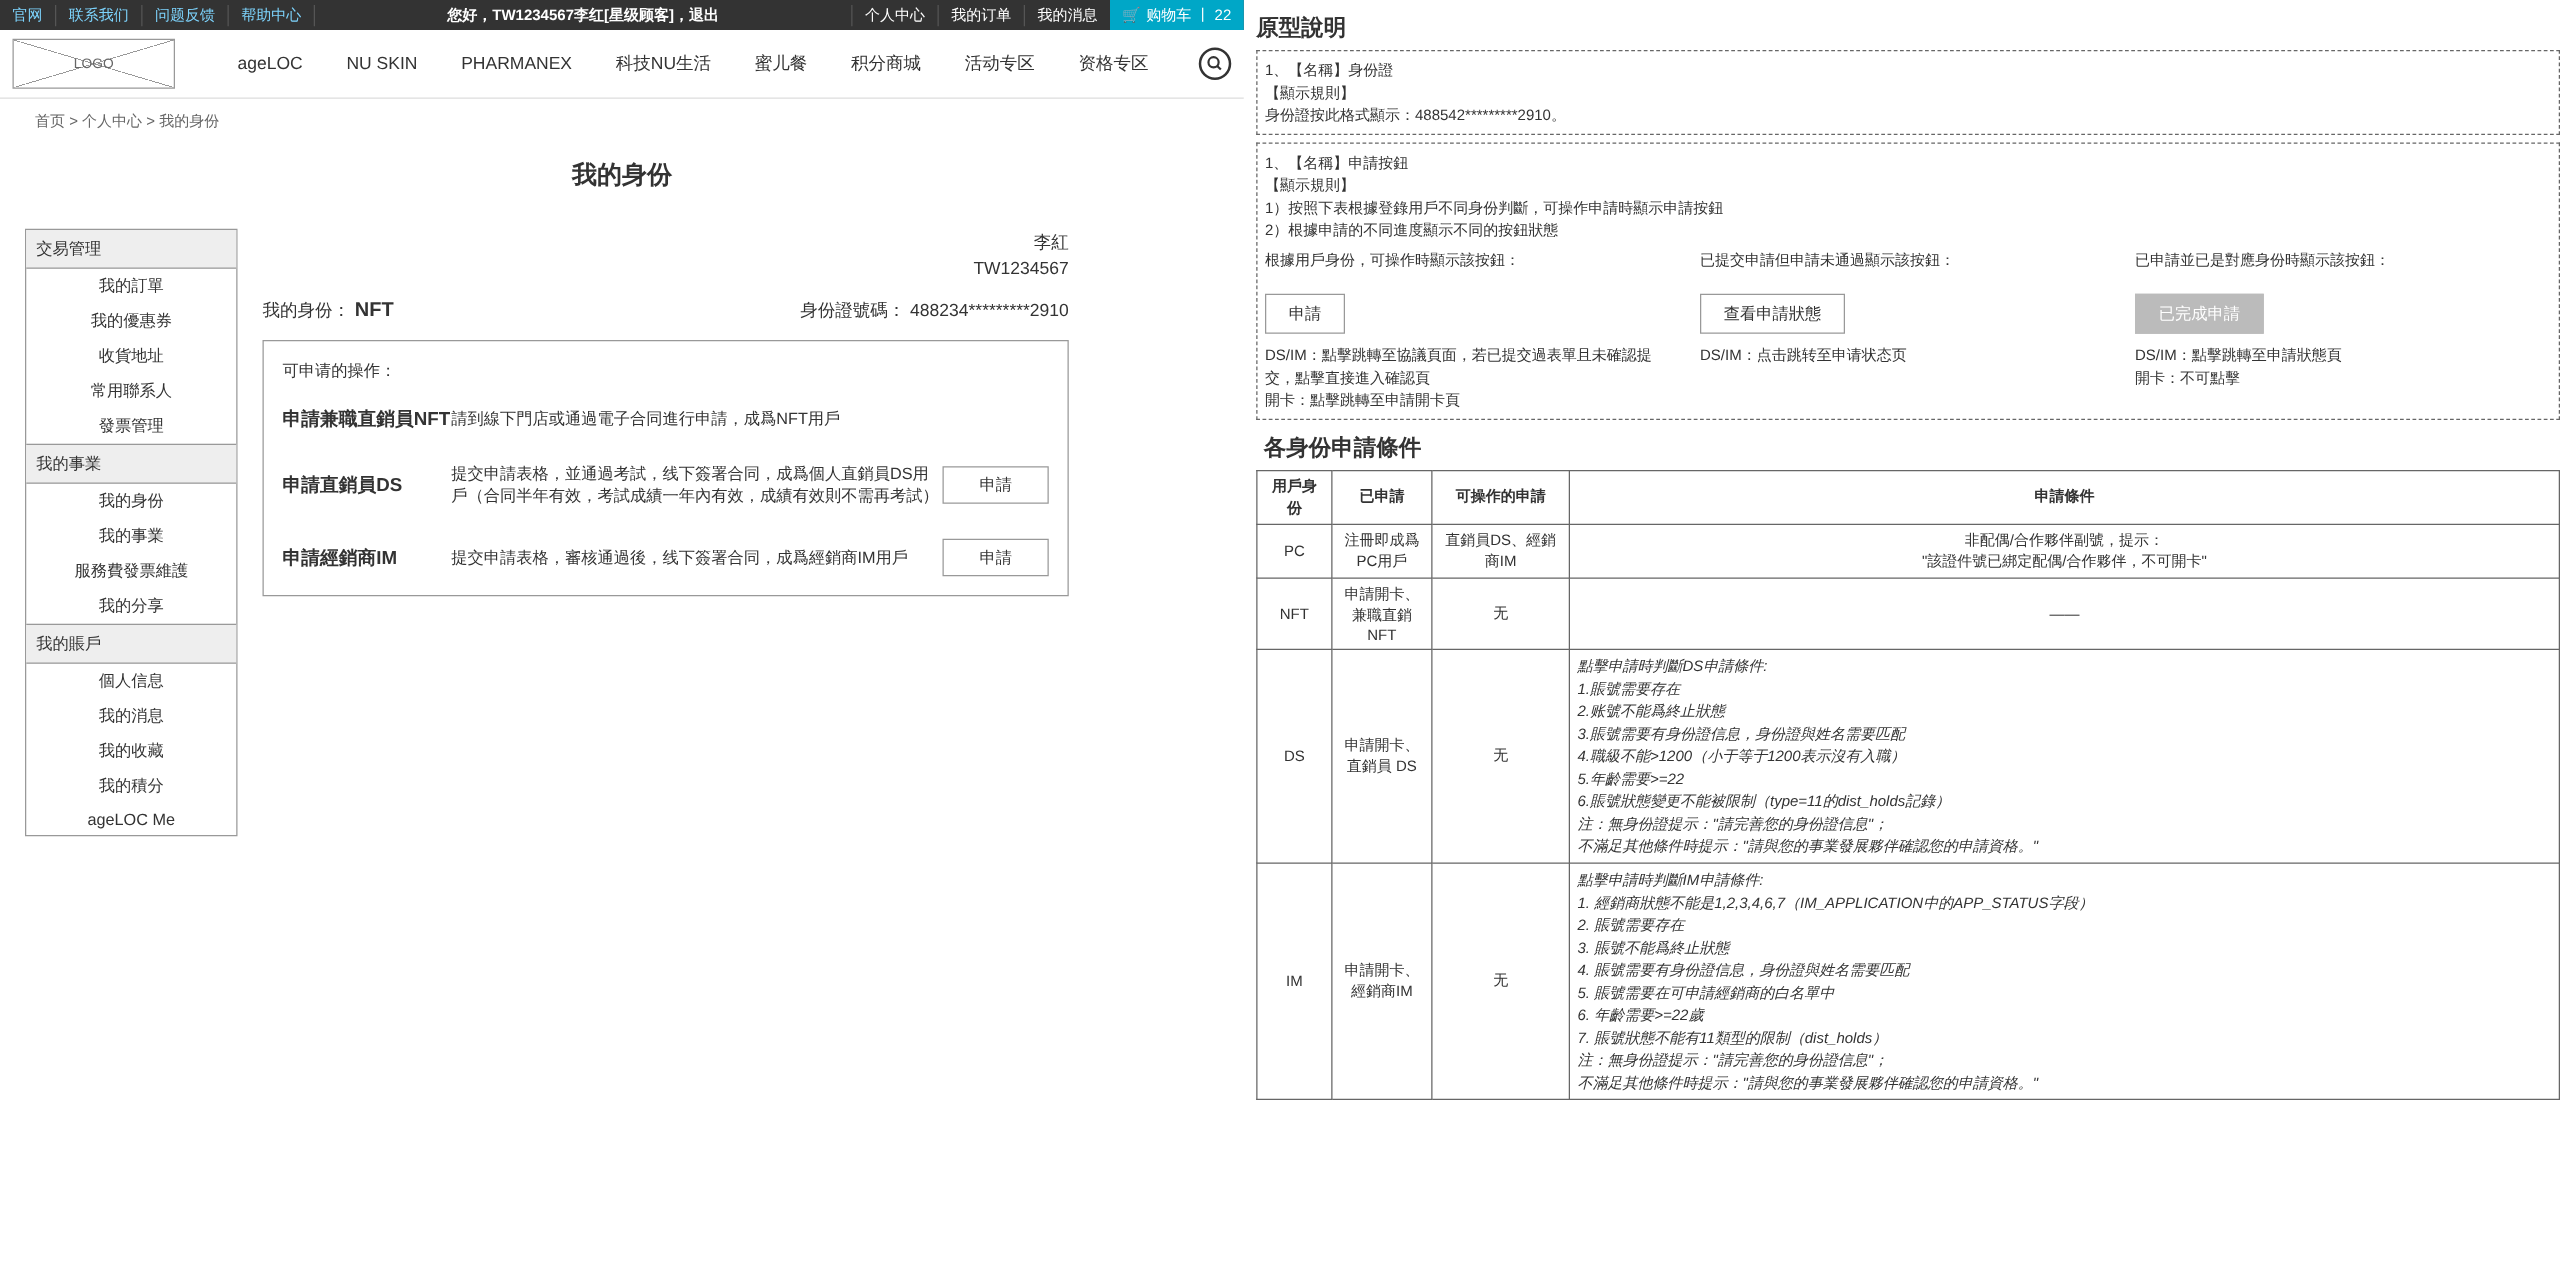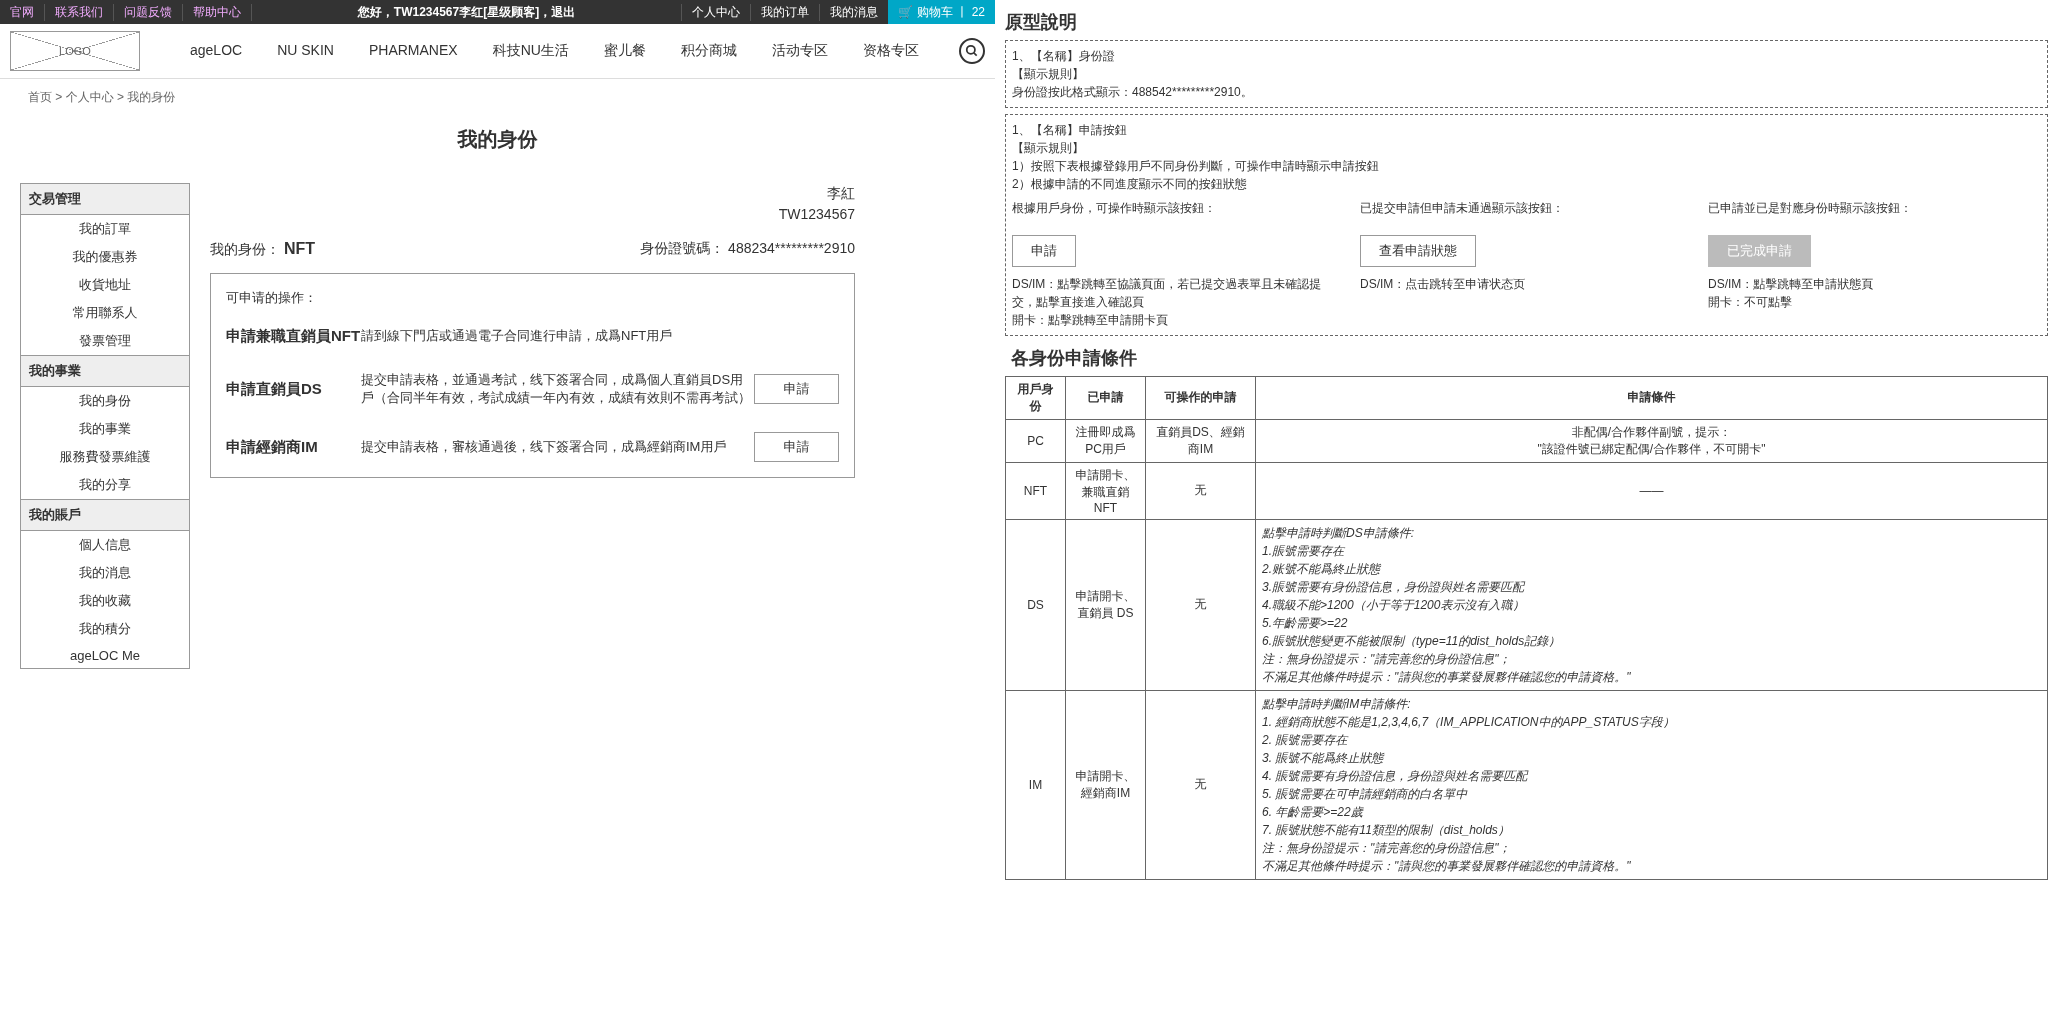--- a/index.html
+++ b/index.html
@@ -4,21 +4,21 @@
 <style>
 * { margin: 0; padding: 0; box-sizing: border-box; }
 body { font-family: "Microsoft YaHei", Arial, sans-serif; font-size: 13px; color: #333; background: #fff; }
 .container { display: flex; }
 .left-area { width: 995px; }
 .right-area { flex: 1; padding: 10px; }
 
 
 .topbar { background: #333; color: #fff; height: 24px; display: flex; align-items: center; font-size: 12px; }
 .topbar-left { display: flex; }
-.topbar-left a { color: #f0abfc; padding: 0 10px; border-right: 1px solid #555; cursor: pointer; }
+.topbar-left a { color: #7dd3fc; padding: 0 10px; border-right: 1px solid #555; cursor: pointer; }
 .topbar-center { flex: 1; text-align: center; font-weight: bold; }
 .topbar-right { display: flex; align-items: center; }
 .topbar-right a { color: #fff; padding: 0 10px; border-left: 1px solid #555; cursor: pointer; }
 .cart-btn { background: #00a7c7; padding: 0 10px; display: flex; align-items: center; height: 24px; cursor: pointer; }
 .cart-icon { margin-right: 4px; }
 
 
 .nav { display: flex; align-items: center; height: 55px; border-bottom: 1px solid #ddd; padding: 0 10px; text-align: right; }
 .logo { width: 130px; height: 40px; border: 1px solid #999; background: linear-gradient(to bottom right, transparent 49.5%, #999 49.5%, #999 50.5%, transparent 50.5%), linear-gradient(to bottom left, transparent 49.5%, #999 49.5%, #999 50.5%, transparent 50.5%); display: flex; align-items: center; justify-content: center; font-size: 11px; color: #666; margin-right: 50px; }
 .nav-items { display: flex; gap: 35px; font-size: 14px; }
@@ -29,21 +29,21 @@
 .breadcrumb { padding: 10px 28px; font-size: 12px; color: #666; }
 
 
 .page-title { text-align: center; font-size: 20px; font-weight: bold; margin: 10px 0 30px; }
 
 
 .body-wrap { display: flex; padding: 0 20px; gap: 20px; }
 
 
 .sidebar { width: 170px; border: 1px solid #999; }
-.side-head { background: #eee; border-bottom: 1px solid #999; border-top: 1px solid #999; padding: 6px 8px; font-weight: bold; font-size: 13px; }
+.side-head { background: #eee; border-bottom: 1px solid #999; border-top: 1px solid #999; padding: 6px 8px; font-weight: normal; font-size: 13px; }
 .sidebar .side-head:first-child { border-top: none; }
 .side-item { text-align: center; padding: 5px 0; font-size: 13px; cursor: pointer; }
 
 
 .main { flex: 1; padding-right: 120px; }
 .user-info { text-align: right; font-size: 14px; line-height: 1.5; margin-bottom: 15px; }
 .identity-row { display: flex; justify-content: space-between; font-size: 14px; }
 .identity-row b { font-size: 16px; }
 .ops-box { border: 1px solid #999; margin-top: 14px; padding: 15px; }
 .ops-title { font-size: 13px; margin-bottom: 20px; }

